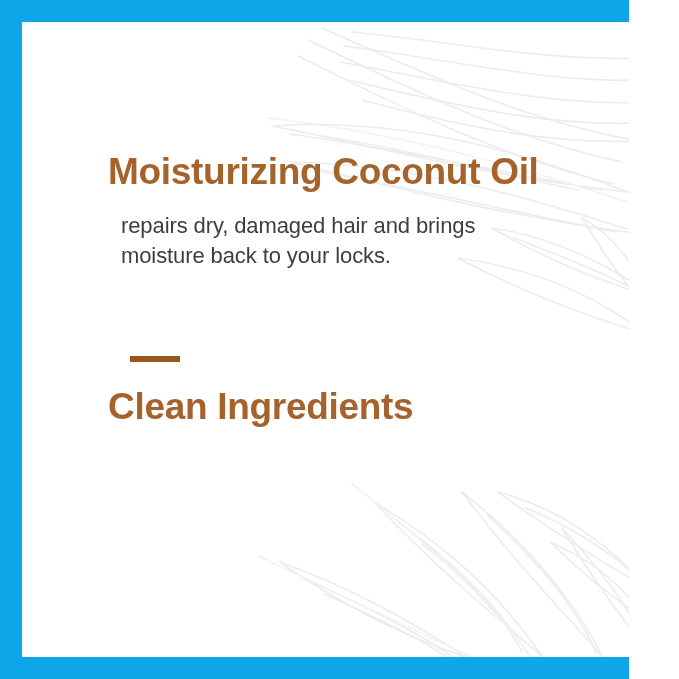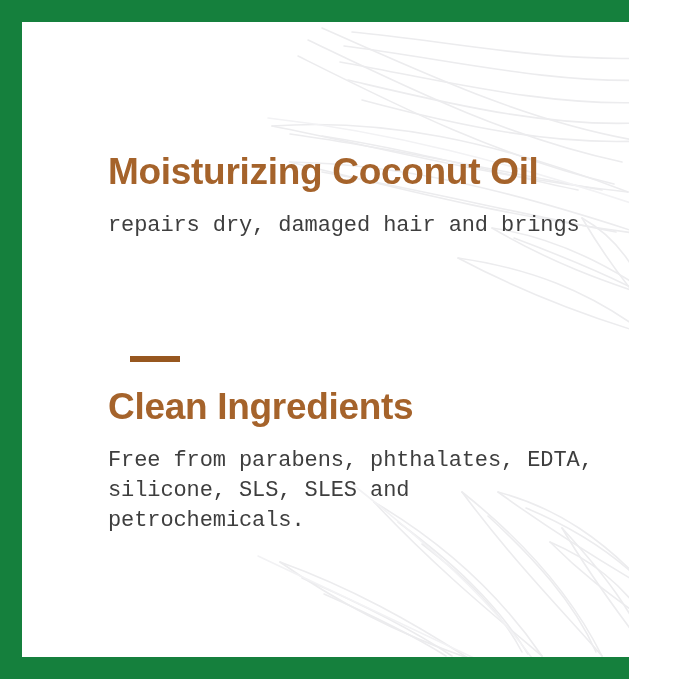--- a/index.html
+++ b/index.html
@@ -8,21 +8,21 @@
     background: #ffffff;
   }
   body {
     font-family: "Liberation Sans", sans-serif;
   }
 
   .canvas {
     position: relative;
     width: 629px;
     height: 679px;
-    background: #15803d;
+    background: #0ea5e9;
     overflow: hidden;
   }
 
   .inner-card {
     position: absolute;
     left: 22px;
     top: 22px;
     width: 635px;
     height: 635px;
     background: #FFFFFF;
@@ -65,23 +65,23 @@
     font-family: "Liberation Sans", sans-serif;
     font-size: 37px;
     font-weight: bold;
     line-height: 46px;
     letter-spacing: -0.3px;
     color: #A5632B;
     white-space: nowrap;
   }
 
   .body-text {
-    margin: 0;
+    margin: 13px;
     margin-top: 16px;
-    font-family: Liberation Mono, monospace;
+    font-family: Liberation Sans, sans-serif;
     font-size: 22px;
     font-weight: normal;
     line-height: 30px;
     letter-spacing: -0.1px;
     color: #3E3E3E;
   }
 
   .divider-rule {
     position: absolute;
     left: 108px;
@@ -159,28 +159,25 @@
         <path d="M246 96 C 370 110, 484 140, 612 182" stroke="#F2F2F4"></path>
       </g>
     </svg>
 
     <div class="content">
 
       <section class="block-moisturizing">
         <h2 class="heading">Moisturizing Coconut Oil</h2>
         <p class="body-text">
           <span>repairs dry, damaged hair and brings</span><br>
+          <span>moisture back to your locks.</span>
         </p>
       </section>
 
       <div class="divider-rule"></div>
 
       <section class="block-clean">
         <h2 class="heading">Clean Ingredients</h2>
-        <p class="body-text">
-          <span>Free from parabens, phthalates, EDTA,</span><br>
-          <span>silicone, SLS, SLES and petrochemicals.</span>
-        </p>
       </section>
 
     </div>
   </div>
 </div>
 
 </body></html>

